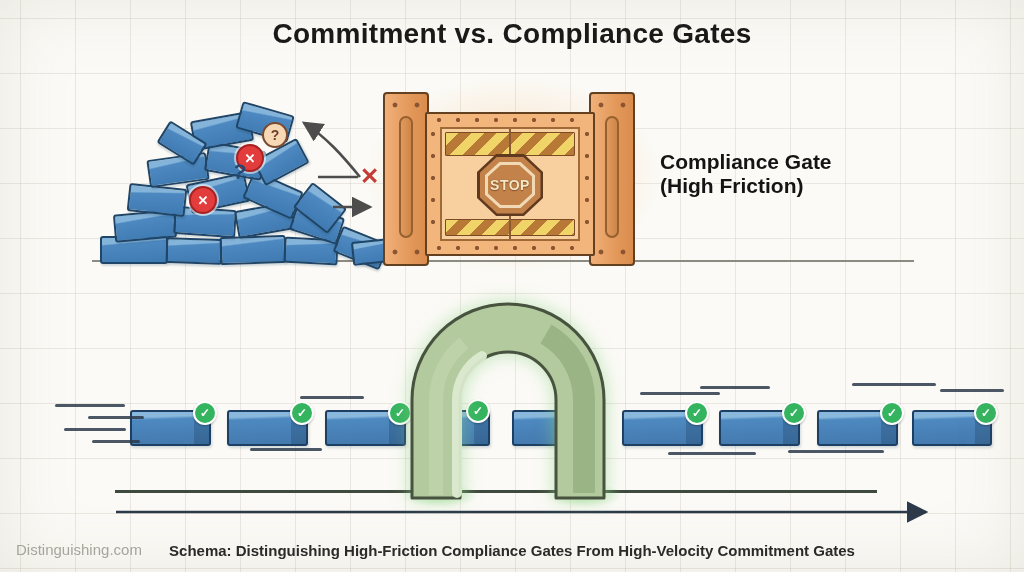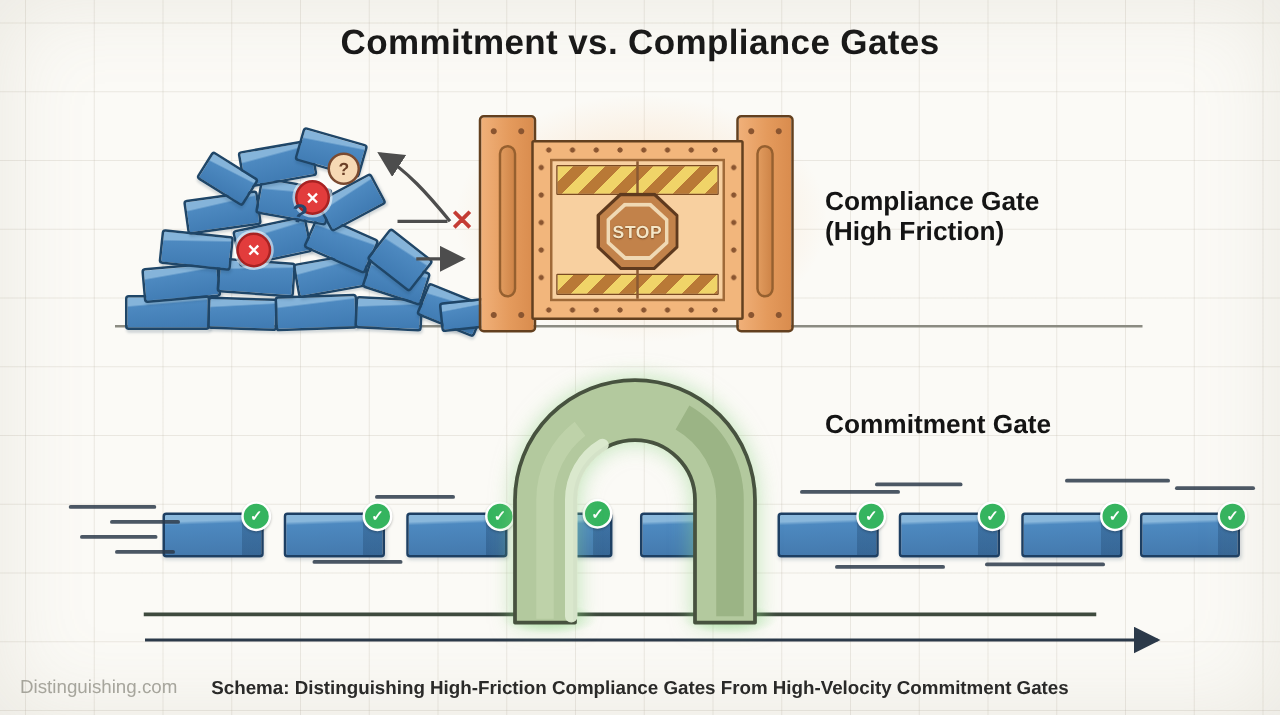--- a/index.html
+++ b/index.html
@@ -239,20 +239,19 @@
     </div>
 
   <svg class="arch-svg" width="220" height="206" viewBox="0 0 220 206">
     <path d="M14,203 L14,105 A96,96 0 0 1 206,105 L206,203 L158,203 L158,105 A48,48 0 0 0 62,105 L62,203 Z" fill="#b3c99e" stroke="#47523f" stroke-width="3" stroke-linejoin="round"></path>
     <path d="M186,198 L186,105 A76,76 0 0 0 148,39" stroke="#93ac7c" stroke-width="22" fill="none" opacity="0.75"></path>
     <path d="M38,200 L38,105 A72,72 0 0 1 66,48" stroke="#c3d5ae" stroke-width="14" fill="none" opacity="0.7"></path>
     <path d="M59,198 L59,105 A51,51 0 0 1 84,61" stroke="#dcead0" stroke-width="10" fill="none" opacity="0.95" stroke-linecap="round"></path>
   </svg>
 
   <div class="side-label lbl-commitment">
-    <div>Commitment Gate</div>
   </div>
 </div>
 
 <div class="watermark">Distinguishing.com</div>
 <div class="caption">Schema: Distinguishing High-Friction Compliance Gates From High-Velocity Commitment Gates</div>
 
 <div class="vignette"></div>
 
 </body></html>

